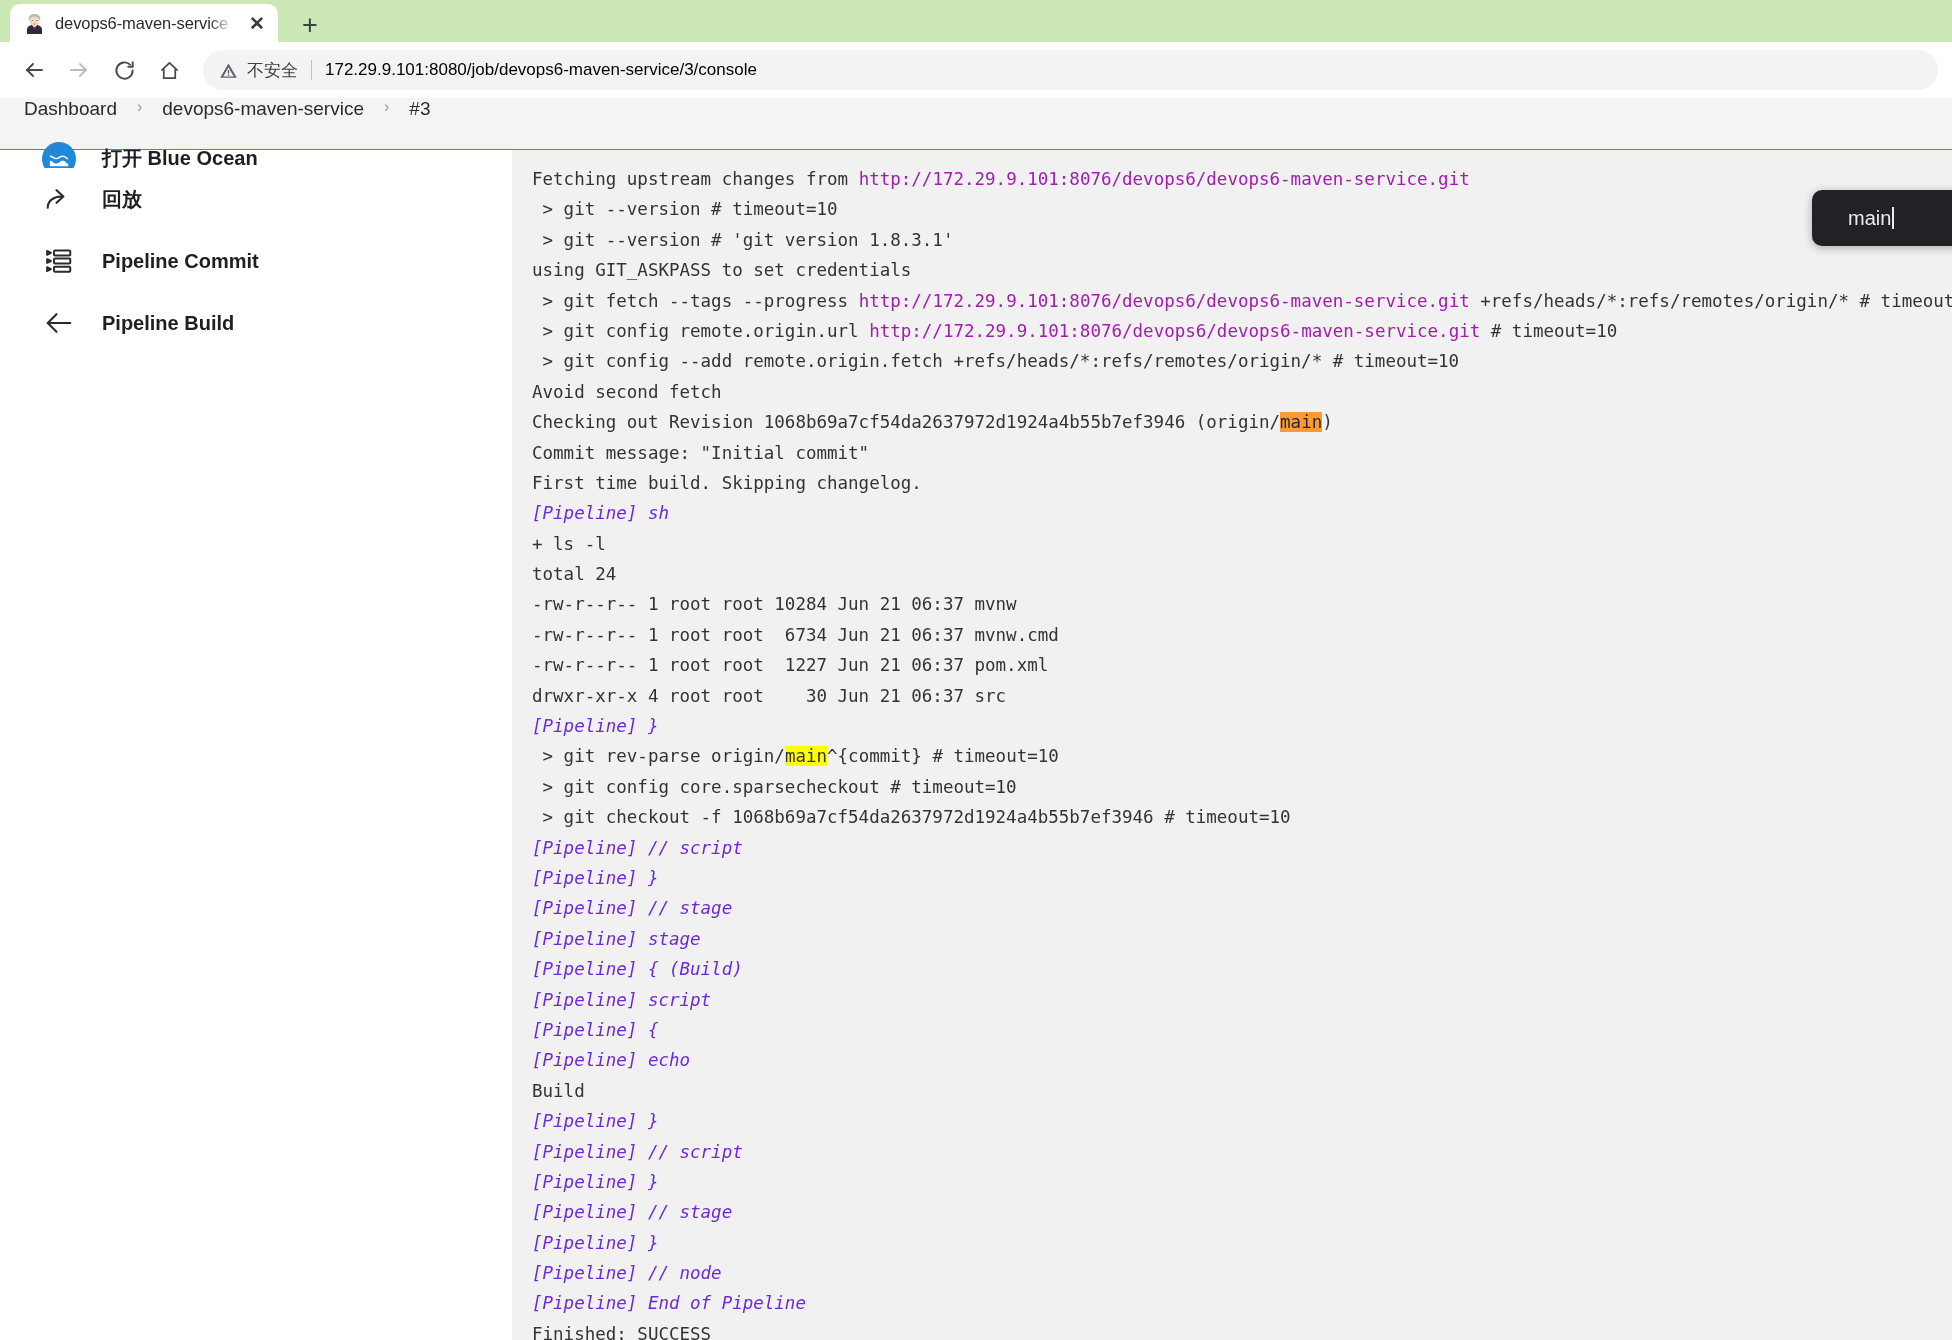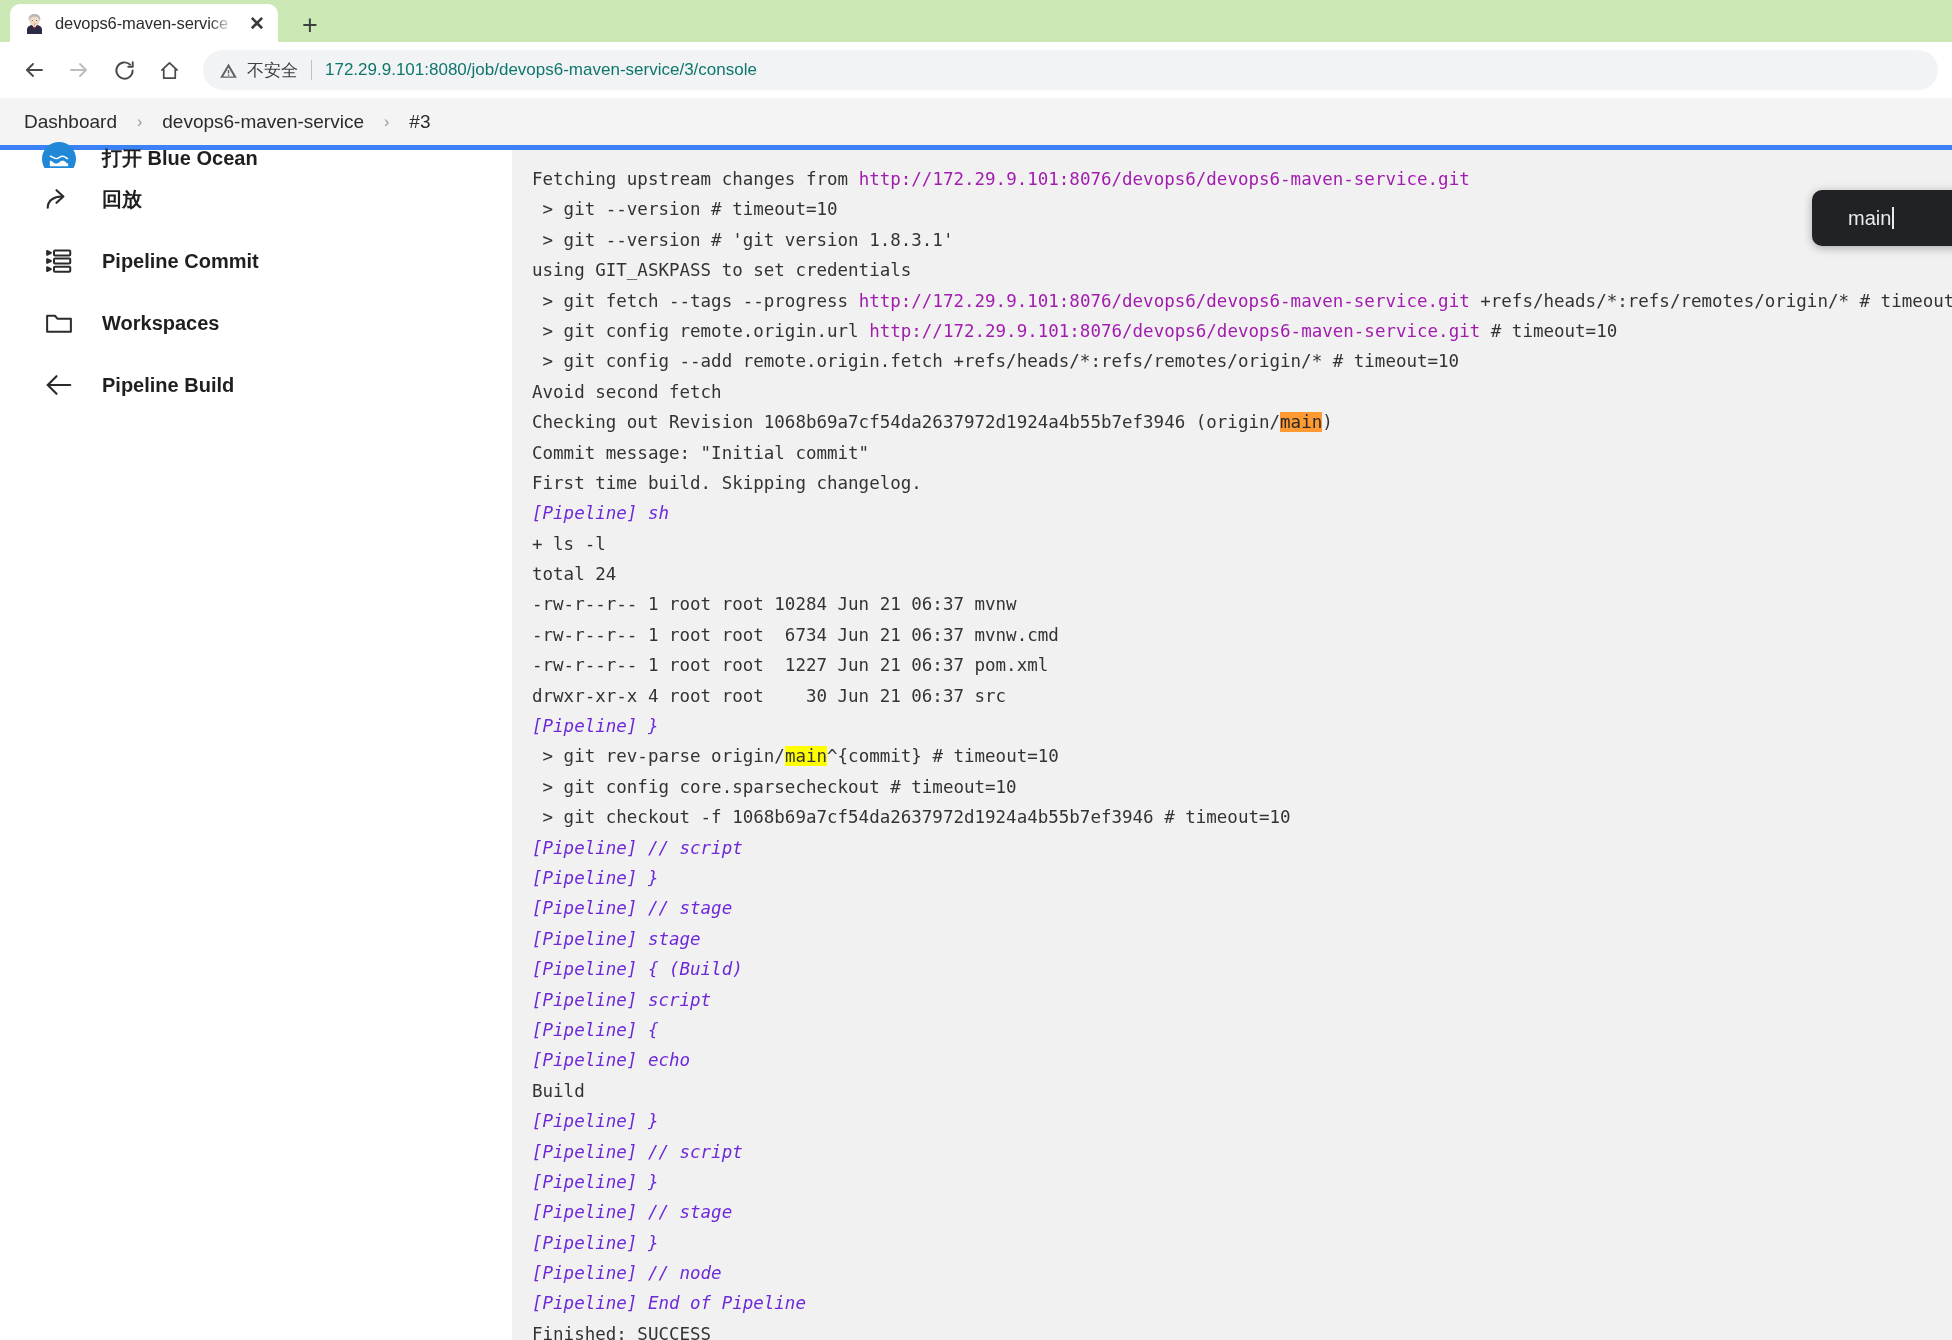--- a/index.html
+++ b/index.html
@@ -104,42 +104,42 @@
   .insecure-label {
     font-size: 17px;
     color: #3c4043;
     white-space: nowrap;
   }
   .omni-sep {
     width: 1px; height: 20px; background: #bdc1c6; margin: 0 4px;
   }
   .url-text {
     font-size: 17px;
-    color: #0f766e;
+    color: #000000;
     white-space: nowrap;
     overflow: hidden;
   }
 
   
   .page {
     position: relative;
     width: 1952px;
     height: 1242px;
     background: #ffffff;
     overflow: hidden;
   }
 
   .breadcrumb-bar {
     height: 52px;
     background: #f4f4f5;
     display: flex;
-    align-items: center;
+    align-items: flex-start;
     padding-left: 20px;
     gap: 0px;
-    border-bottom: 5px solid #3b82f6;
+    border-bottom: 1px solid #3b82f6;
   }
   .crumb {
     font-size: 19px;
     color: #2b2b2b;
     padding: 0 4px;
     cursor: pointer;
     white-space: nowrap;
   }
   .crumb.last { cursor: default; }
   .crumb-sep {
@@ -366,28 +366,20 @@
               <rect x="8" y="10" width="13" height="4" rx="0.8"></rect>
               <rect x="8" y="16.5" width="13" height="4" rx="0.8"></rect>
               <polygon points="2.5,4 5.5,5.5 2.5,7" fill="#2b2b2b"></polygon>
               <polygon points="2.5,10.5 5.5,12 2.5,13.5" fill="#2b2b2b"></polygon>
               <polygon points="2.5,17 5.5,18.5 2.5,20" fill="#2b2b2b"></polygon>
             </svg>
           </span>
           <span class="side-label">Pipeline Commit</span>
         </div>
 
-        <div class="side-item">
-          <span class="side-icon">
-            <svg width="30" height="30" viewBox="0 0 24 24" fill="none" stroke="#2b2b2b" stroke-width="1.6" stroke-linejoin="round">
-                <path d="M2.5 19V6.2h6.3l1.9 2.3h10.8V19z"></path>
-              </svg>
-          </span>
-          <span class="side-label">Workspaces</span>
-        </div>
 
         <div class="side-item">
           <span class="side-icon">
             <svg width="30" height="30" viewBox="0 0 24 24" fill="none" stroke="#2b2b2b" stroke-width="1.7" stroke-linecap="round" stroke-linejoin="round">
                 <line x1="21" y1="12" x2="3" y2="12"></line>
                 <polyline points="10,5 3,12 10,19"></polyline>
               </svg>
           </span>
           <span class="side-label">Pipeline Build</span>
         </div>

